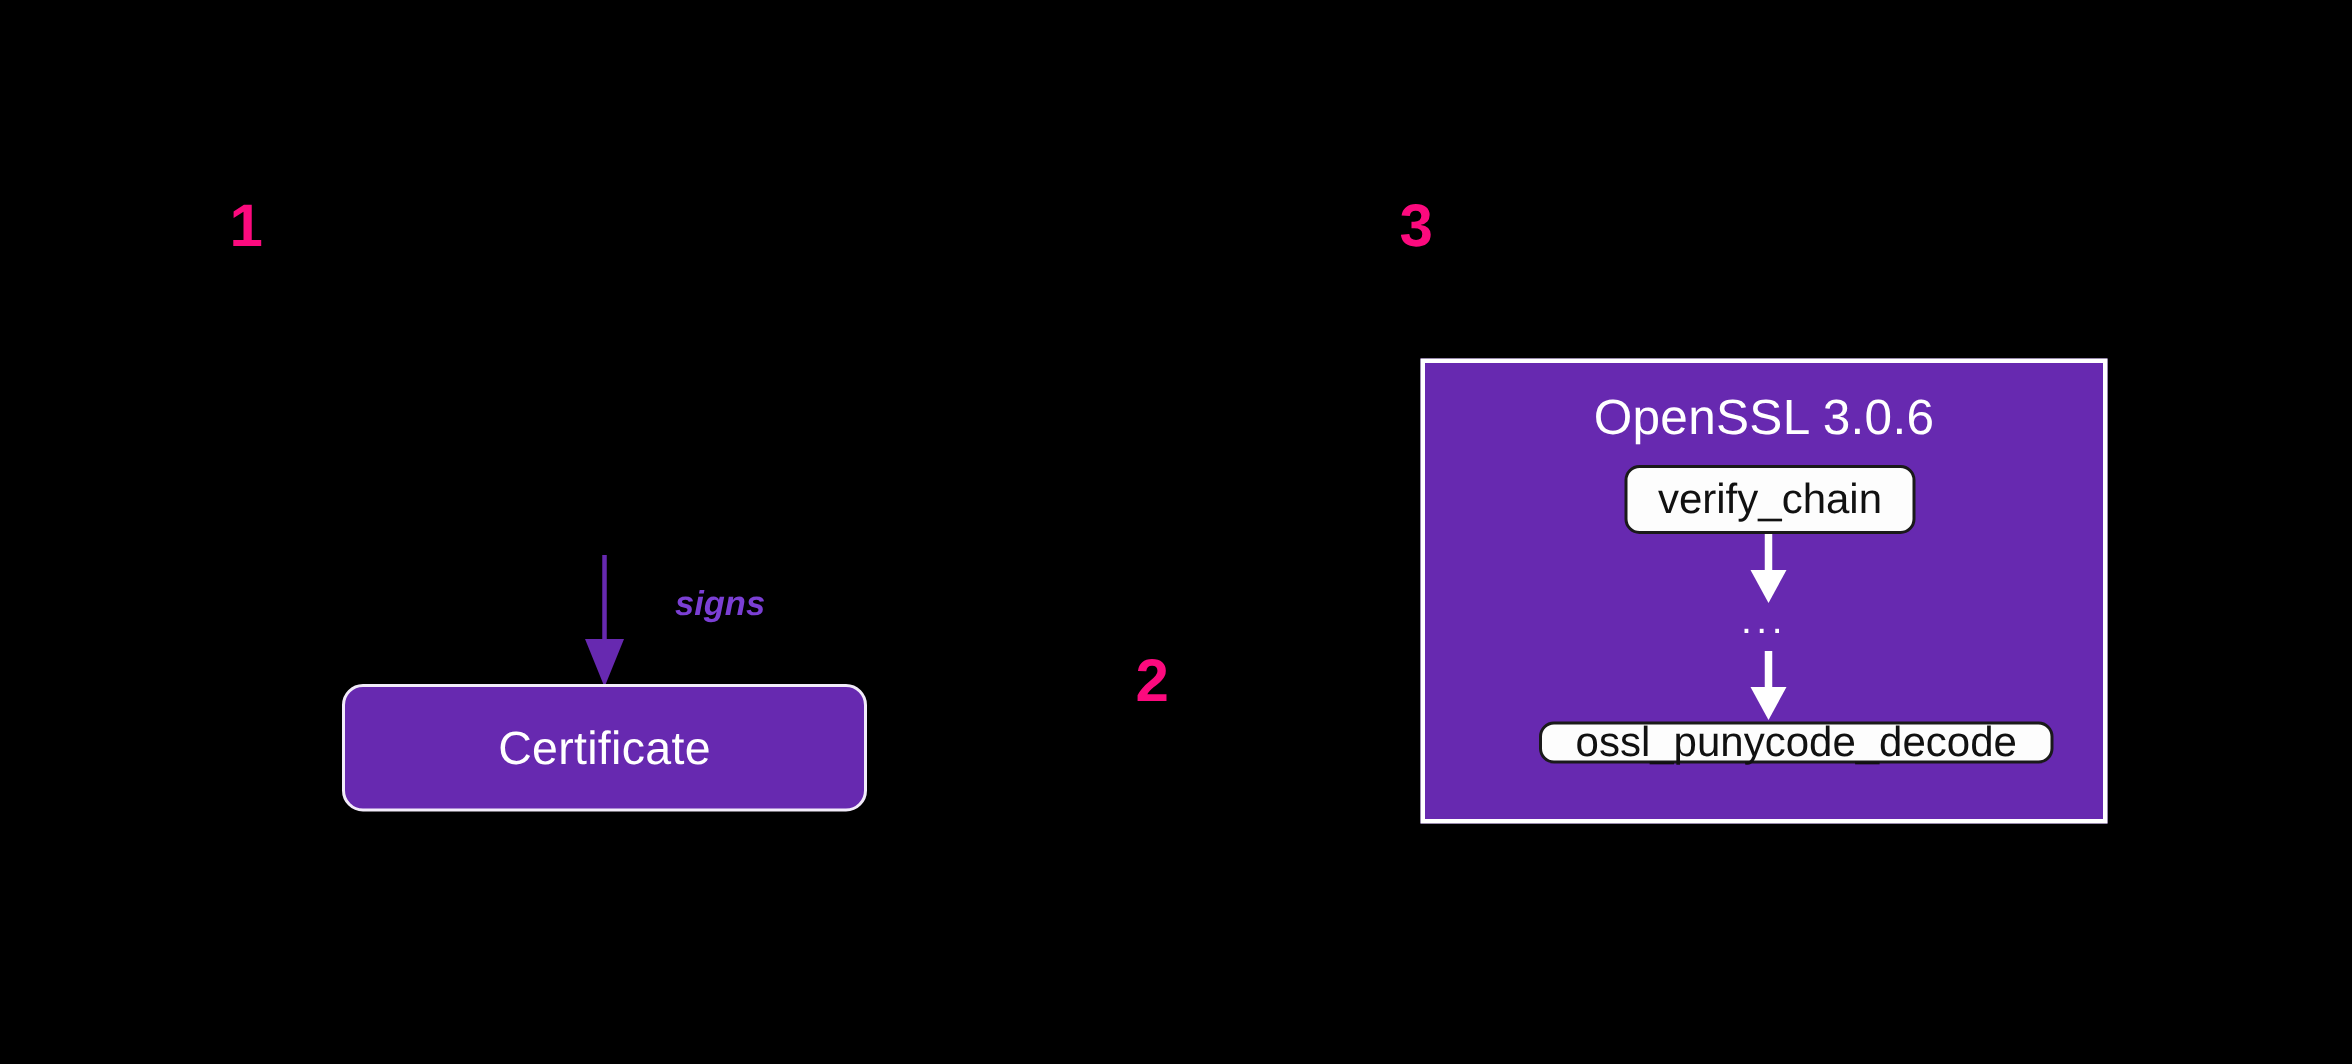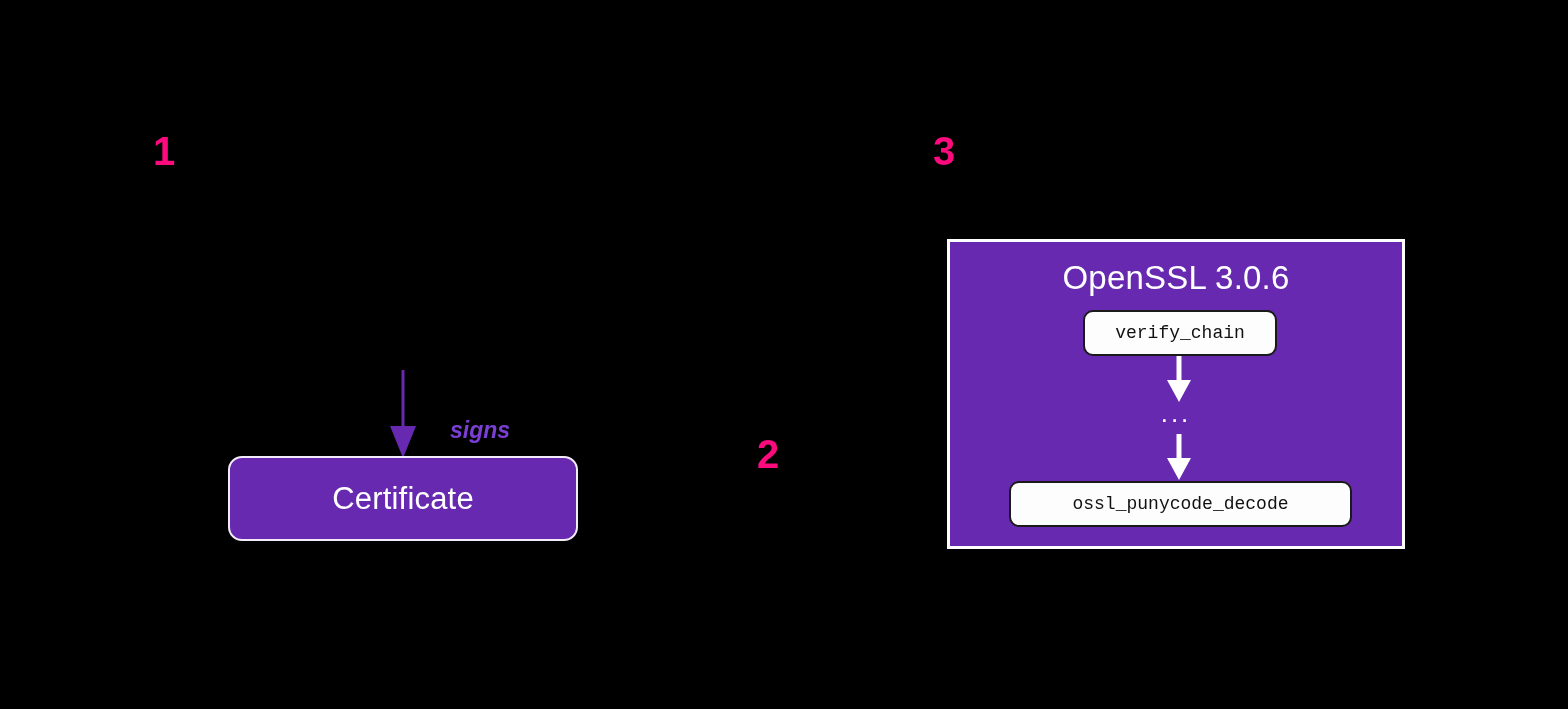--- a/index.html
+++ b/index.html
@@ -70,21 +70,20 @@
   #signs-label {
     position: absolute;
     left: 450px;
     top: 389px;
     color: #7B3FD4;
     font-size: 23px;
     font-weight: bold;
     font-style: italic;
     font-family: "Liberation Sans", sans-serif;
     white-space: nowrap;
-    margin-top: 28px;
   }
   #signs-arrow {
     position: absolute;
     left: 378px;
     top: 370px;
     width: 50px;
     height: 92px;
   }
 
   
@@ -113,35 +112,35 @@
   .code-node {
     position: absolute;
     box-sizing: border-box;
     background: #FDFDFD;
     border: 2px solid #1A1A1A;
     border-radius: 10px;
     display: flex;
     align-items: center;
     justify-content: center;
     color: #111111;
-    font-size: 18px;
-    font-family: Liberation Mono, monospace;
+    font-size: 28px;
+    font-family: Liberation Sans, sans-serif;
     white-space: nowrap;
   }
   #node-verify-chain {
     left: 133px;
     top: 68px;
     width: 194px;
     height: 46px;
   }
   #node-punycode-decode {
-    left: 59px;
+    left: 76px;
     top: 239px;
     width: 343px;
-    height: 46px;
+    height: 28px;
   }
   .flow-arrow {
     position: absolute;
     width: 40px;
     height: 48px;
     left: 209px;
   }
   #flow-arrow-top { top: 114px; }
   #flow-arrow-bottom { top: 192px; }
   #flow-ellipsis {

